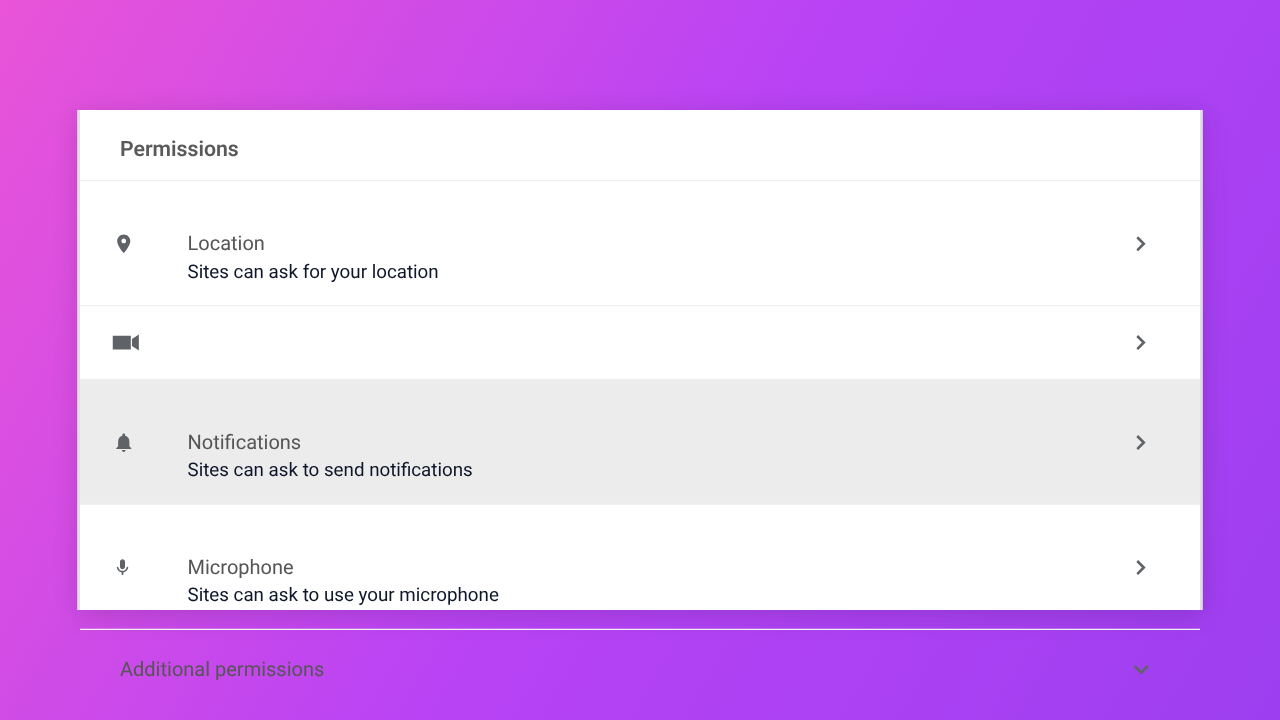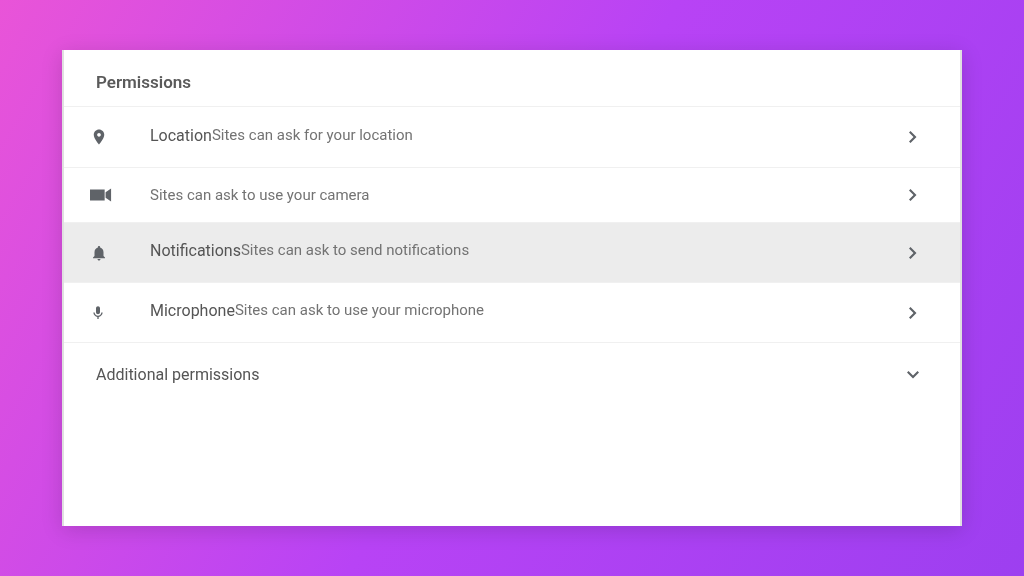--- a/index.html
+++ b/index.html
@@ -12,21 +12,21 @@
       height: 576px;
       background: linear-gradient(120deg, #e954d8 0%, #b843f5 50%, #9d3ff0 100%);
       display: flex;
       align-items: center;
       justify-content: center;
       font-family: -apple-system, BlinkMacSystemFont, "Segoe UI", Roboto, Arial, sans-serif;
       overflow: hidden;
     }
     .panel {
       width: 900px;
-      height: 476px;
+      height: 400px;
       background: #fff;
       box-shadow: 0 4px 20px rgba(0,0,0,0.15);
       border-left: 2px solid #e0e0e0;
       border-right: 2px solid #e0e0e0;
       display: flex;
       flex-direction: column;
     }
     .header {
       padding: 22px 32px 14px 32px;
       border-bottom: 1px solid #f0f0f0;
@@ -54,31 +54,31 @@
     .icon-col {
       width: 60px;
       display: flex;
       align-items: center;
       justify-content: flex-start;
       color: #5f6368;
     }
     .text-col {
       flex: 1;
       display: flex;
-      flex-direction: row;
+      flex-direction: column;
+      margin-top: 22px;
     }
     .row-title {
       font-size: 16px;
       color: #555;
       margin-bottom: 4px;
     }
     .row-subtitle {
       font-size: 15px;
-      color: #737373;
-      text-align: center;
+      color: #0f172a;
     }
     .arrow-col {
       width: 30px;
       display: flex;
       align-items: center;
       justify-content: center;
       color: #5f6368;
     }
     .additional-row {
       display: flex;
@@ -122,21 +122,20 @@
     </div>
 
     <div class="row">
       <div class="icon-col">
         <svg width="22" height="16" viewBox="0 0 24 16" fill="#5f6368">
             <path d="M17 3v10H2V3h15m0-2H2C.9 1 0 1.9 0 3v10c0 1.1.9 2 2 2h15c1.1 0 2-.9 2-2v-3.5l5 5v-13l-5 5V3c0-1.1-.9-2-2-2z" fill="none"></path>
             <path d="M0 2h16v12H0z M17 5l6-4v14l-6-4z"></path>
           </svg>
       </div>
       <div class="text-col">
-        <div class="row-subtitle">Sites can ask to use your camera</div>
       </div>
       <div class="arrow-col">
         <svg width="8" height="12" viewBox="0 0 8 12" fill="#5f6368">
             <path d="M0 1.5L1.5 0L7.5 6L1.5 12L0 10.5L4.5 6z"></path>
           </svg>
       </div>
     </div>
 
     <div class="row highlighted">
       <div class="icon-col">

